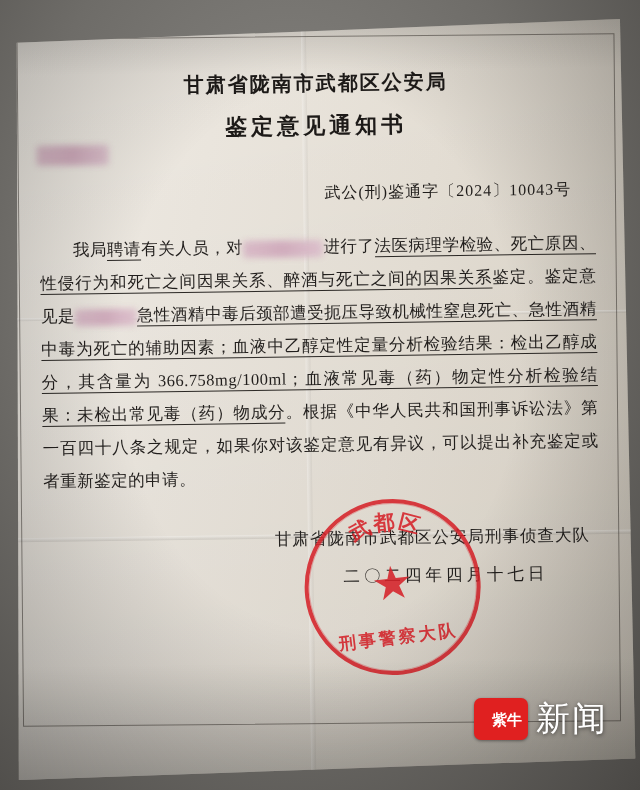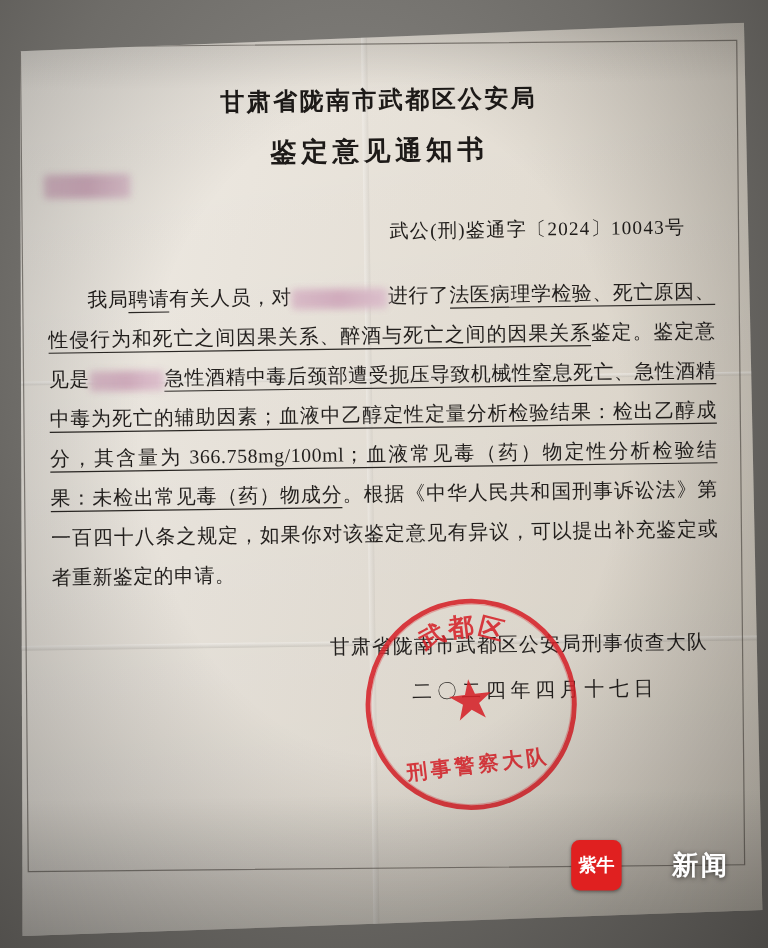--- a/index.html
+++ b/index.html
@@ -104,26 +104,26 @@
   
   .watermark{
     position:absolute;right:32px;bottom:48px;display:flex;align-items:center;gap:8px;
   }
   .wm-badge{
     width:42px;height:42px;border-radius:7px;background:#e02020;
     color:#fff;font-size:15px;font-weight:bold;line-height:17px;
     display:flex;align-items:center;justify-content:center;text-align:center;
     font-family:"Liberation Sans",sans-serif;
     box-shadow:0 1px 3px rgba(0,0,0,.4);
+    padding-left:12px;
   }
   .wm-text{
-    color:#fff;font-size:22px;font-weight:bold;letter-spacing:2px;
+    color:#fff;font-size:34px;font-weight:normal;letter-spacing:2px;
     font-family:"Liberation Sans",sans-serif;
     text-shadow:0 1px 4px rgba(0,0,0,.6);
-    margin-left:34px;
   }
 </style>
 </head>
 <body>
 
 <div id="stage">
 
   <div class="paper">
     <div class="crease c1"></div>
     <div class="crease c4"></div>

